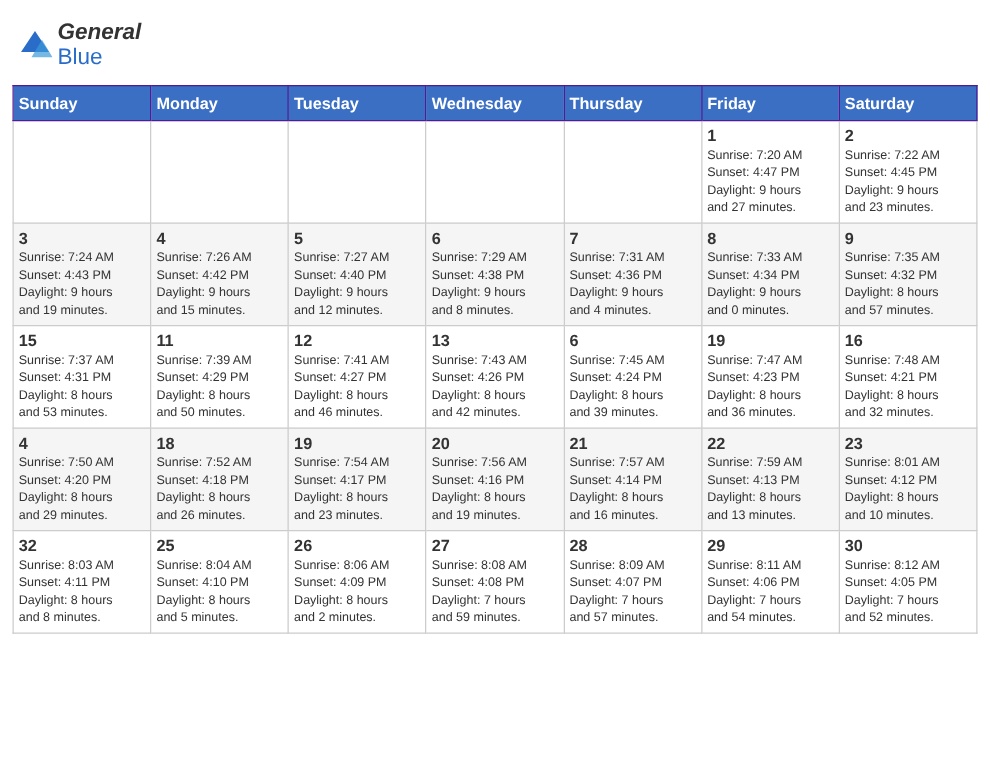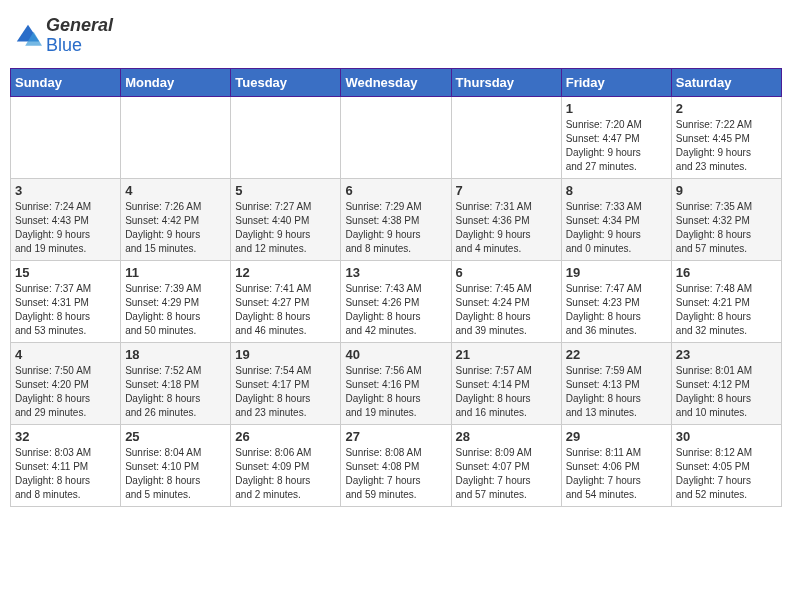--- a/index.html
+++ b/index.html
@@ -206,21 +206,21 @@
         </td>
         <td>
           <span class="day-number">18</span>
           <div class="day-info">Sunrise: 7:52 AM<br>Sunset: 4:18 PM<br>Daylight: 8 hours<br>and 26 minutes.</div>
         </td>
         <td>
           <span class="day-number">19</span>
           <div class="day-info">Sunrise: 7:54 AM<br>Sunset: 4:17 PM<br>Daylight: 8 hours<br>and 23 minutes.</div>
         </td>
         <td>
-          <span class="day-number">40</span>
+          <span class="day-number">20</span>
           <div class="day-info">Sunrise: 7:56 AM<br>Sunset: 4:16 PM<br>Daylight: 8 hours<br>and 19 minutes.</div>
         </td>
         <td>
           <span class="day-number">21</span>
           <div class="day-info">Sunrise: 7:57 AM<br>Sunset: 4:14 PM<br>Daylight: 8 hours<br>and 16 minutes.</div>
         </td>
         <td>
           <span class="day-number">22</span>
           <div class="day-info">Sunrise: 7:59 AM<br>Sunset: 4:13 PM<br>Daylight: 8 hours<br>and 13 minutes.</div>
         </td>

